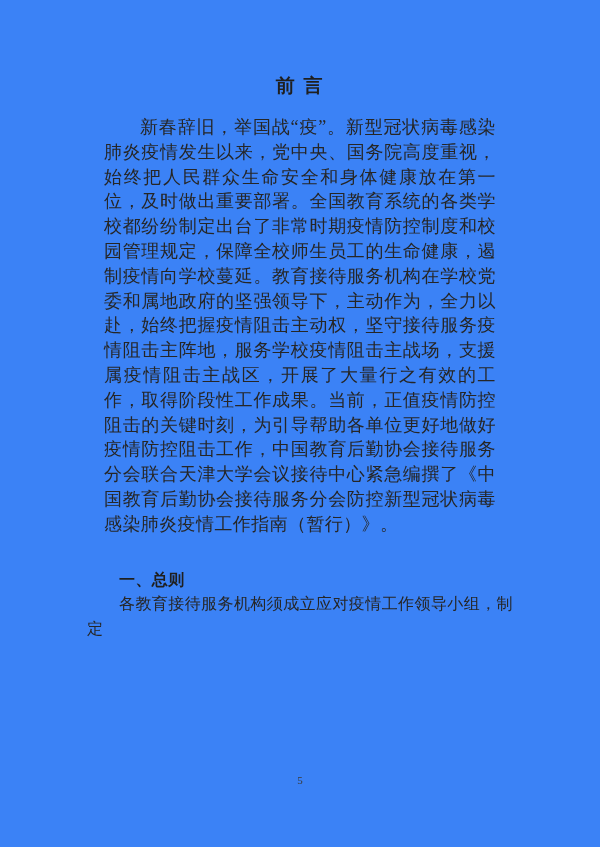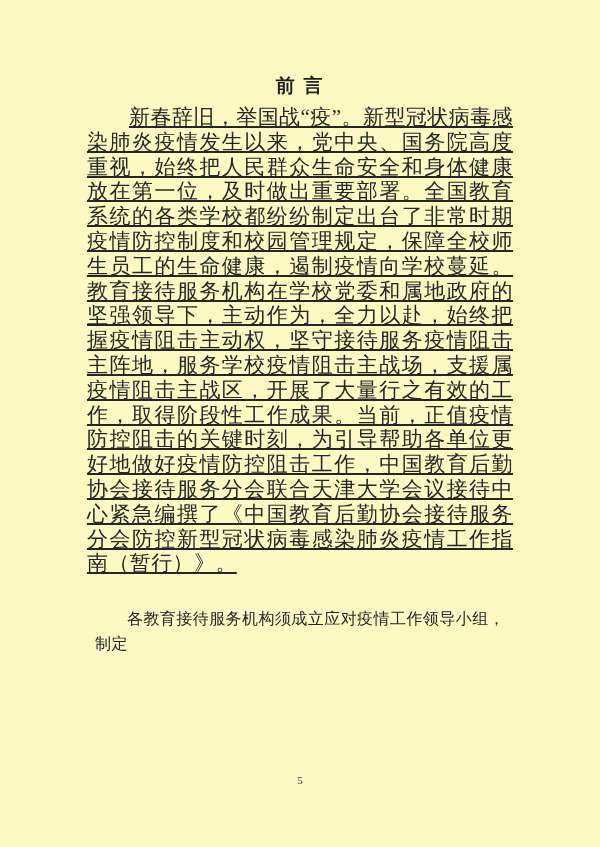--- a/index.html
+++ b/index.html
@@ -10,50 +10,49 @@
     width: 600px;
     height: 847px;
     background: #ffffff;
     overflow: hidden;
     font-family: "Liberation Serif", "DejaVu Serif", serif;
   }
   .doc-page {
     position: relative;
     width: 600px;
     height: 847px;
-    background: #fef9c3;
+    background: #3b82f6;
     box-sizing: border-box;
   }
   .doc-content {
     position: absolute;
     top: 74px;
     left: 87px;
     width: 426px;
     color: #262626;
   }
   .doc-title {
     text-align: center;
     font-size: 19px;
     font-weight: bold;
     letter-spacing: 2px;
     line-height: 24px;
     margin: 0 0 7px 0;
     color: #1f1f1f;
   }
   .doc-paragraph {
-    font-size: 21px;
+    font-size: 18px;
     line-height: 24.8px;
     letter-spacing: 0.4px;
     text-align: justify;
     text-justify: inter-ideograph;
     text-indent: 2em;
     word-break: break-all;
-    margin: 0;
+    margin: 17px;
     color: #262626;
-    text-decoration: underline;
   }
   .doc-section {
     margin-top: 31px;
   }
   .doc-heading,
   .doc-subheading {
     font-size: 16px;
     font-weight: bold;
     line-height: 24.8px;
     letter-spacing: 0.4px;
@@ -62,21 +61,21 @@
     color: #1f1f1f;
   }
   .doc-section-body {
     font-size: 16px;
     line-height: 24.8px;
     letter-spacing: 0.4px;
     text-align: justify;
     text-justify: inter-ideograph;
     text-indent: 2em;
     word-break: break-all;
-    margin: 8px;
+    margin: 0;
     color: #262626;
   }
   .page-number {
     position: absolute;
     top: 774px;
     left: 0;
     width: 600px;
     text-align: center;
     font-size: 11px;
     color: #3a3a3a;
@@ -87,18 +86,19 @@
 <body>
 
 <div class="doc-page">
   <div class="doc-content">
     <h1 class="doc-title">前 言</h1>
 
     <p class="doc-paragraph">新春辞旧，举国战“疫”。新型冠状病毒感染肺炎疫情发生以来，党中央、国务院高度重视，始终把人民群众生命安全和身体健康放在第一位，及时做出重要部署。全国教育系统的各类学校都纷纷制定出台了非常时期疫情防控制度和校园管理规定，保障全校师生员工的生命健康，遏制疫情向学校蔓延。教育接待服务机构在学校党委和属地政府的坚强领导下，主动作为，全力以赴，始终把握疫情阻击主动权，坚守接待服务疫情阻击主阵地，服务学校疫情阻击主战场，支援属疫情阻击主战区，开展了大量行之有效的工作，取得阶段性工作成果。当前，正值疫情防控阻击的关键时刻，为引导帮助各单位更好地做好疫情防控阻击工作，中国教育后勤协会接待服务分会联合天津大学会议接待中心紧急编撰了《中国教育后勤协会接待服务分会防控新型冠状病毒感染肺炎疫情工作指南（暂行）》。</p>
 
 
     <div class="doc-section">
+      <h2 class="doc-heading">一、总则</h2>
       <p class="doc-section-body">各教育接待服务机构须成立应对疫情工作领导小组，制定</p>
     </div>
   </div>
 
   <div class="page-number">5</div>
 </div>
 
 </body></html>

